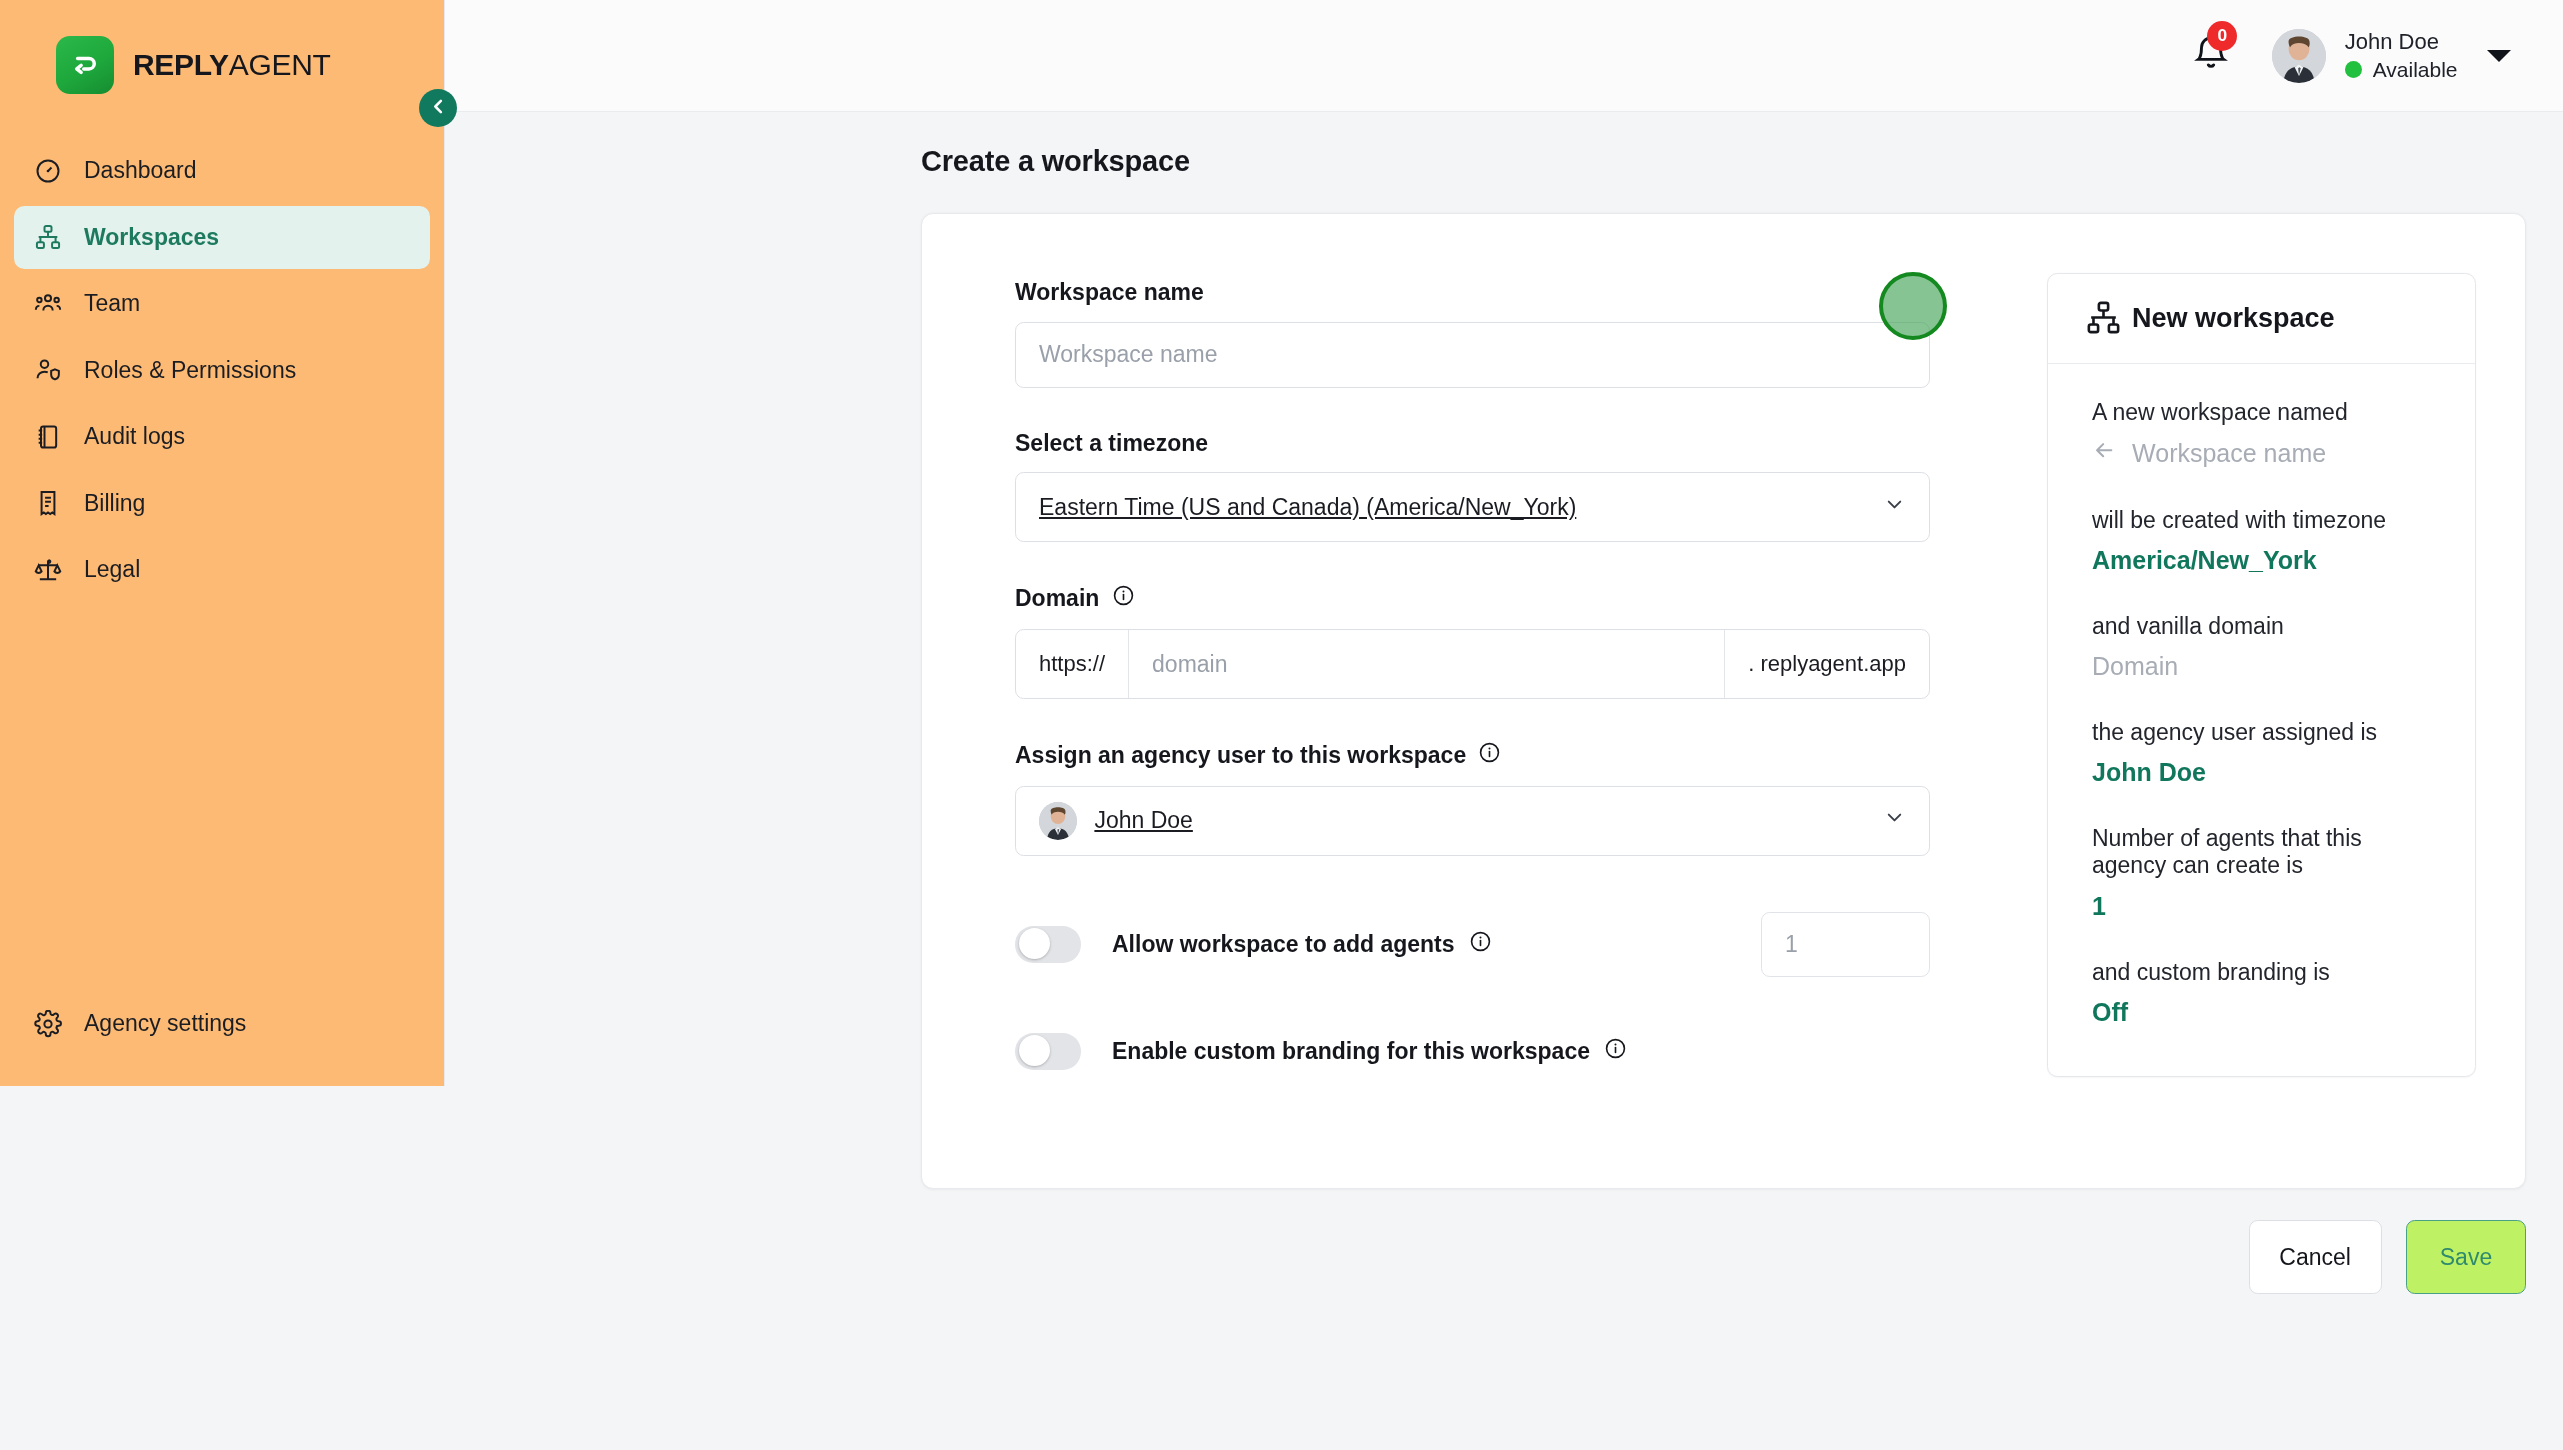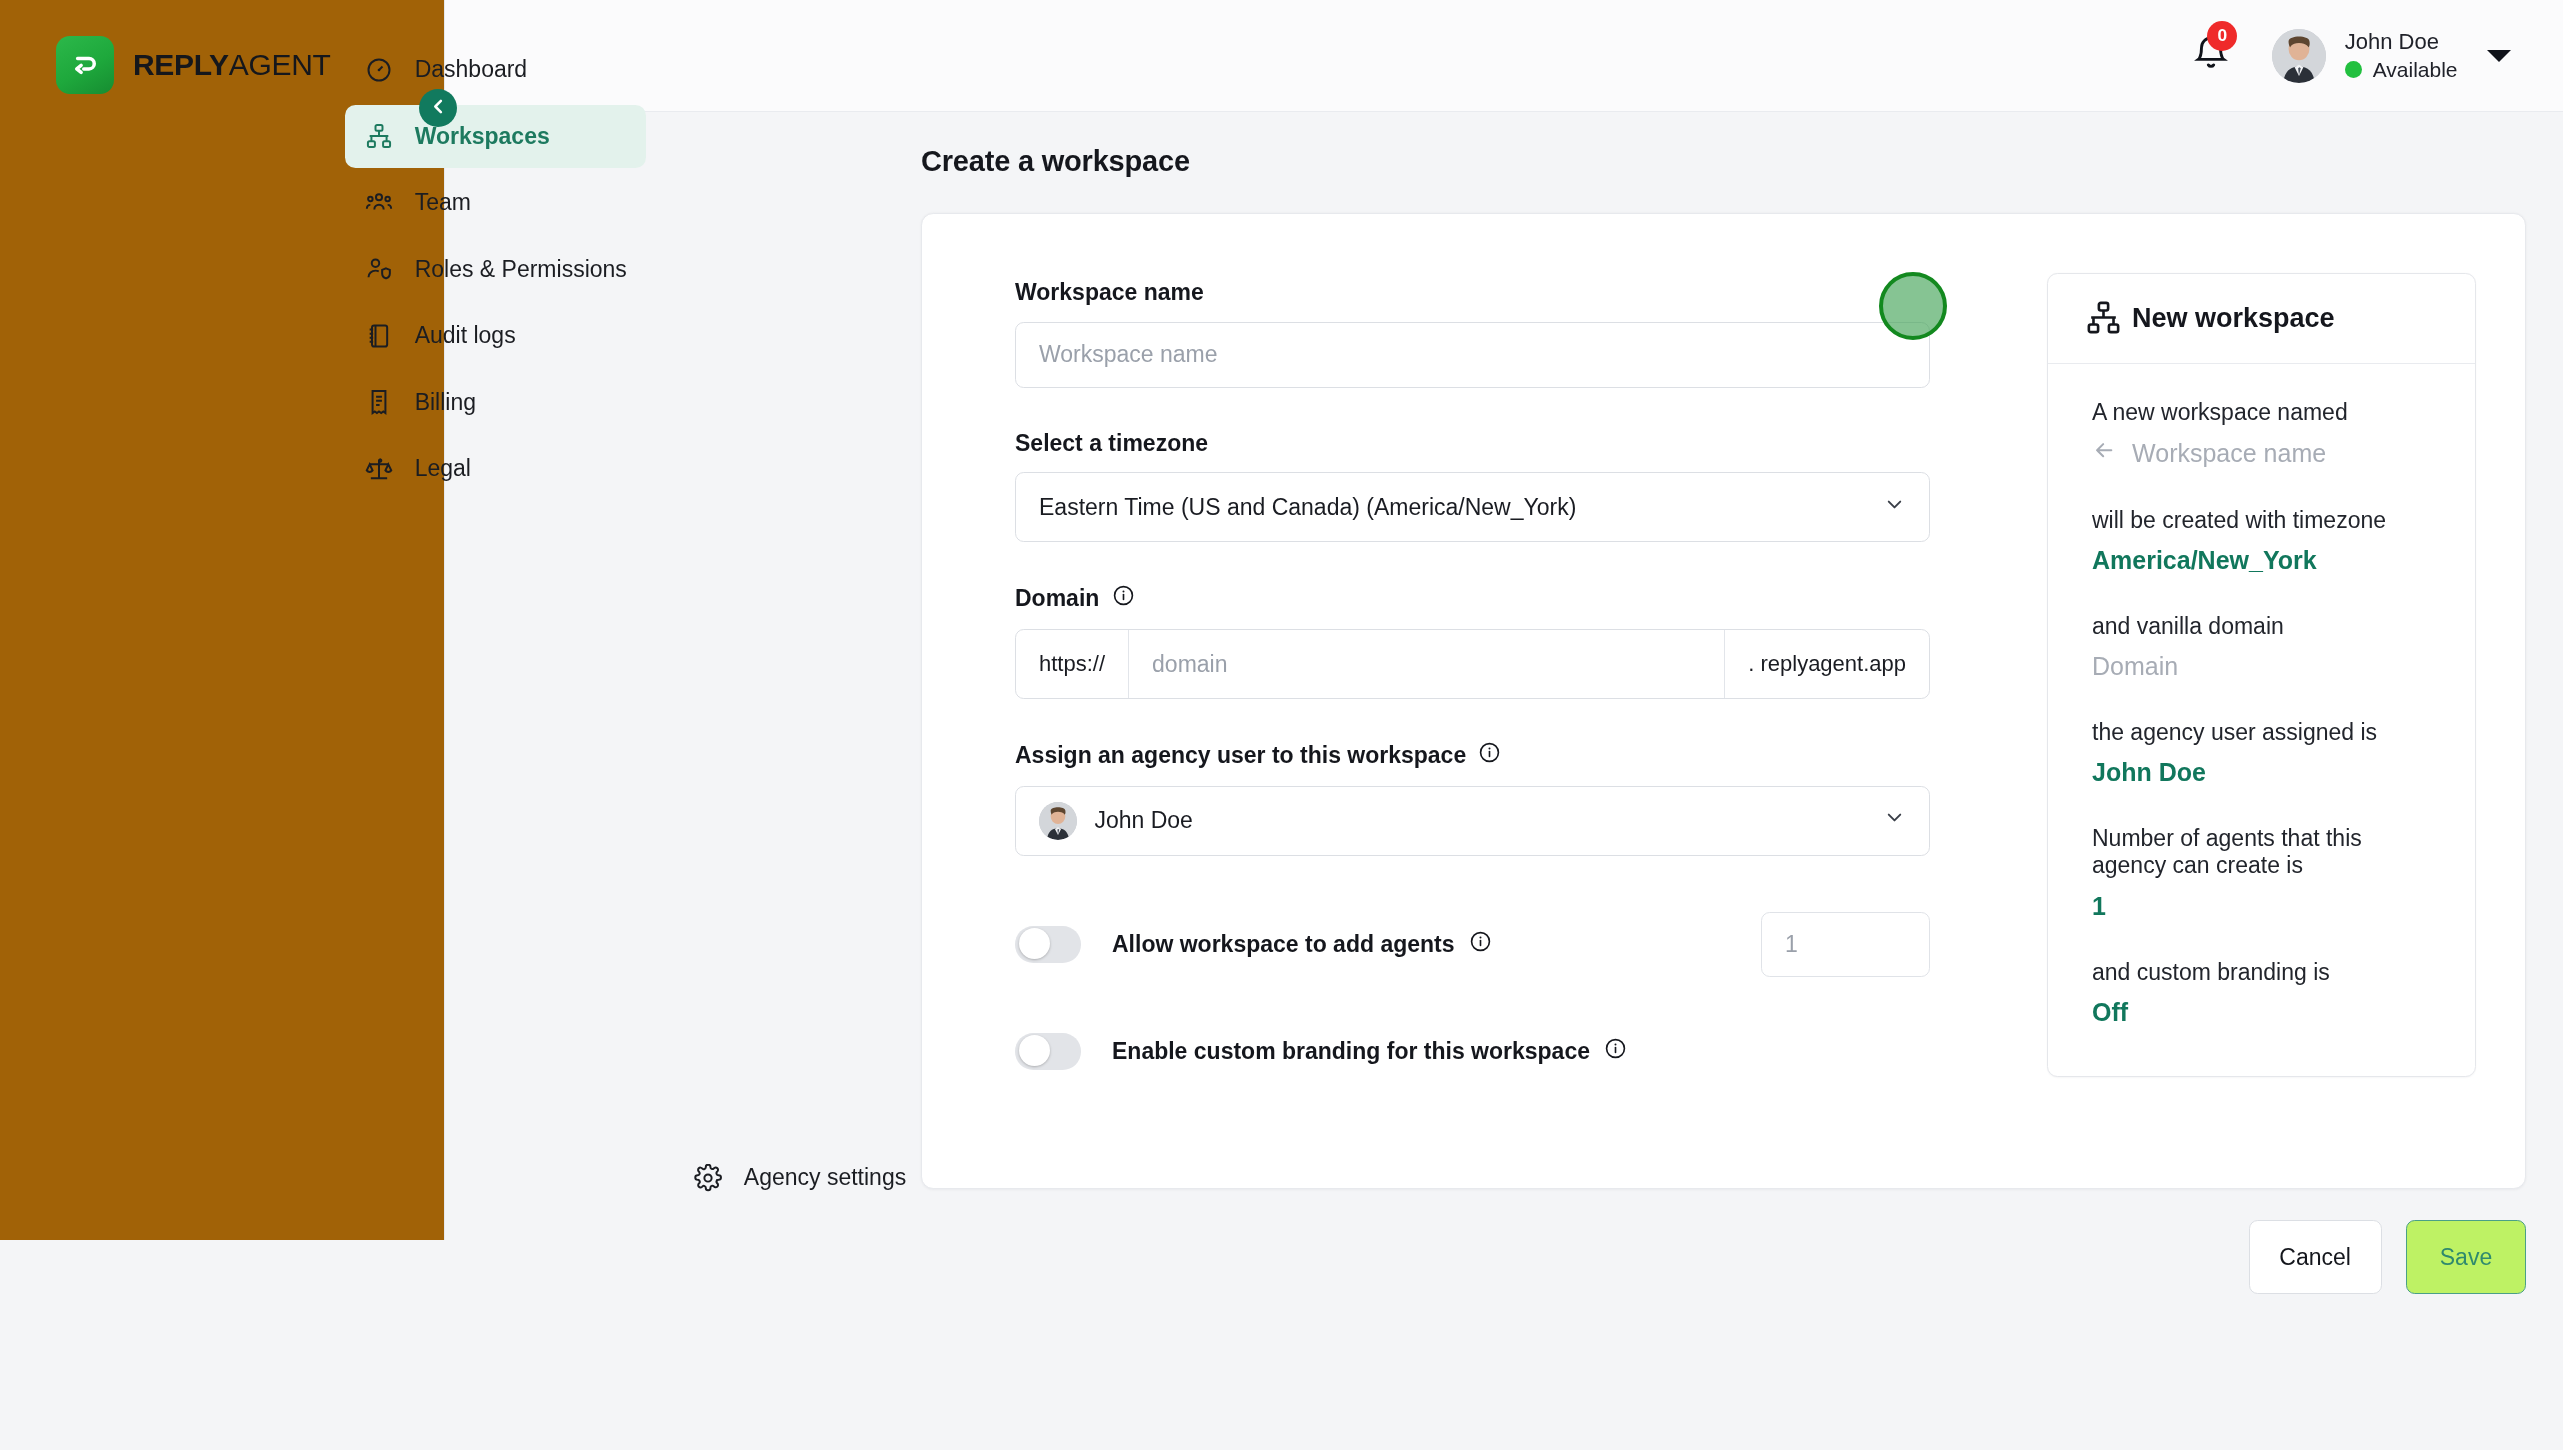--- a/index.html
+++ b/index.html
@@ -6,24 +6,24 @@
   html, body {
     width: 2563px; height: 1451px;
     font-family: "Liberation Sans", sans-serif;
     background: #f4f5f7;
     overflow: hidden;
   }
   .app { position: relative; width: 2563px; height: 1451px; display: flex; }
 
   
   .sidebar {
-    width: 445px; height: 1240px; background: #a16207;
+    width: 445px; height: 1086px; background: #fdba74;
     border-right: 1.7px solid #e6e8ec;
     position: relative; flex: 0 0 445px;
-    display: flex; 
+    display: flex; flex-direction: column;
   }
   .logo-row { display: flex; align-items: center; gap: 19px; padding: 28px 0 0 56px; height: 101px; }
   .logo-mark {
     width: 58px; height: 58px; border-radius: 14px;
     background: linear-gradient(150deg,#2cb84a 0%,#1ea83c 55%,#168c31 100%);
     display: flex; align-items: center; justify-content: center; flex: 0 0 58px;
   }
   .logo-text { font-size: 30px; letter-spacing: -0.3px; color: #15171c; font-weight: 700; white-space: nowrap;}
   .logo-text .light { font-weight: 400; }
 
@@ -93,21 +93,21 @@
     margin-bottom: 15.7px; display: flex; align-items: center; gap: 12.2px;
   }
   .input {
     width: 915px; height: 66px; border: 0.9px solid #dcdfe4; border-radius: 8.7px;
     background: #fff; display: flex; align-items: center; padding: 0 23px;
     font-size: 23px; color: #9aa0aa;
   }
   .select {
     width: 915px; height: 70px; border: 0.9px solid #dcdfe4; border-radius: 8.7px;
     background: #fff; display: flex; align-items: center; justify-content: space-between;
-    padding: 0 23px; font-size: 23px; color: #1a1c22; cursor: pointer;
+    padding: 0 23px; font-size: 23px; color: #1a1c22; cursor: pointer; text-decoration: underline;
   }
   .select .val { display: flex; align-items: center; gap: 17.4px; }
   .avatar-sm { width: 38px; height: 38px; border-radius: 50%; background: #c9ccd2; overflow: hidden; flex: 0 0 38px; position: relative; }
 
   .domain-group {
     width: 915px; height: 70px; border: 0.9px solid #dcdfe4; border-radius: 8.7px;
     display: flex; align-items: stretch; overflow: hidden; background: #fff;
   }
   .dg-prefix { display: flex; align-items: center; padding: 0 23px; font-size: 22px; color: #1a1c22; border-right: 0.9px solid #e2e5ea; white-space: nowrap; }
   .dg-input { flex: 1; display: flex; align-items: center; padding: 0 23px; font-size: 23px; color: #9aa0aa; }

